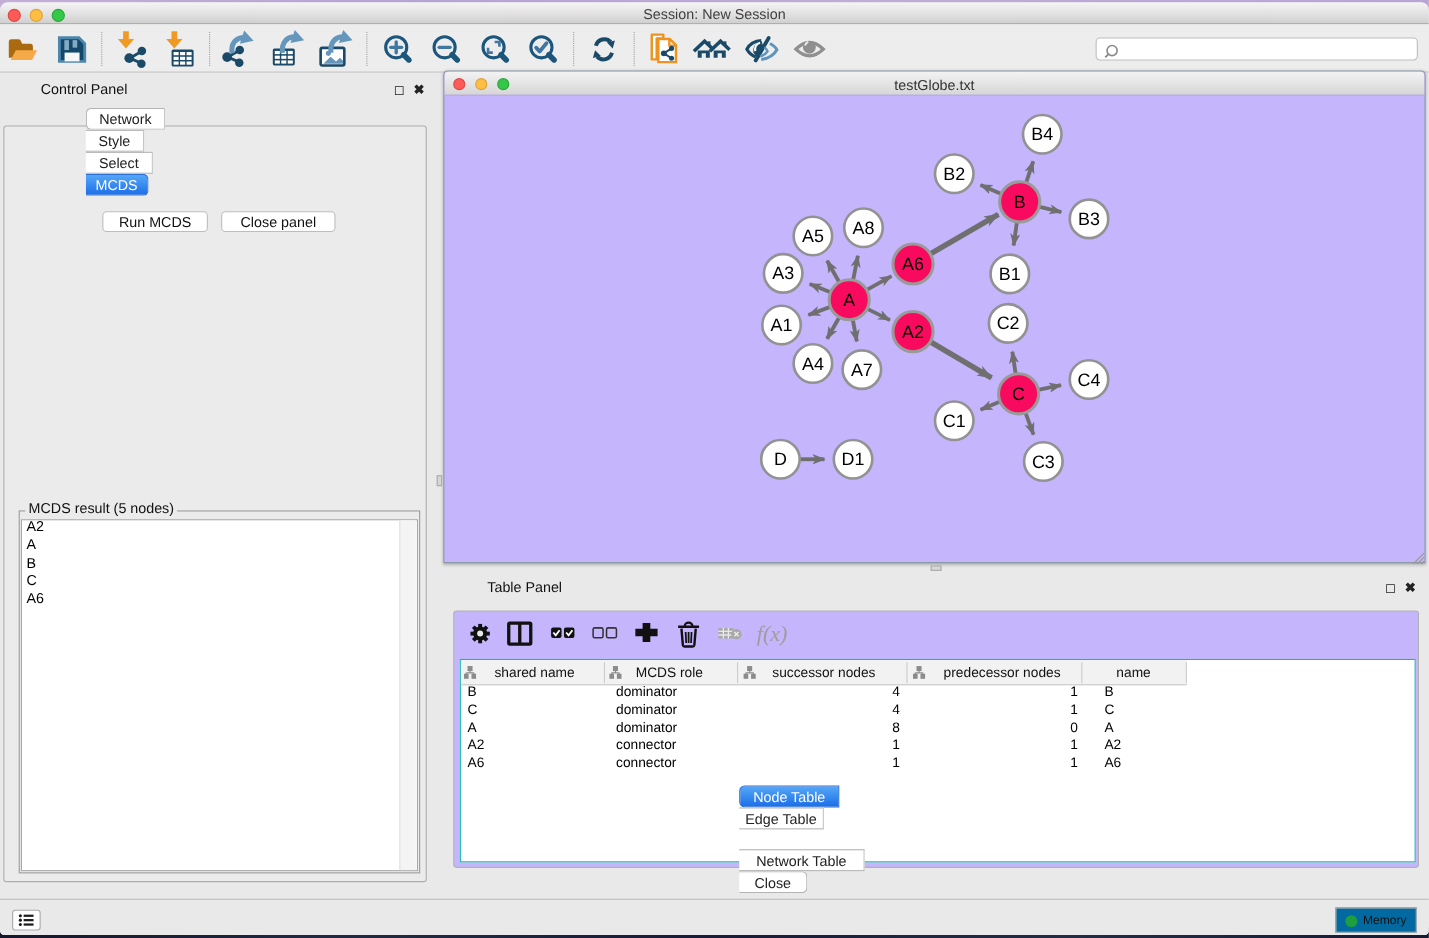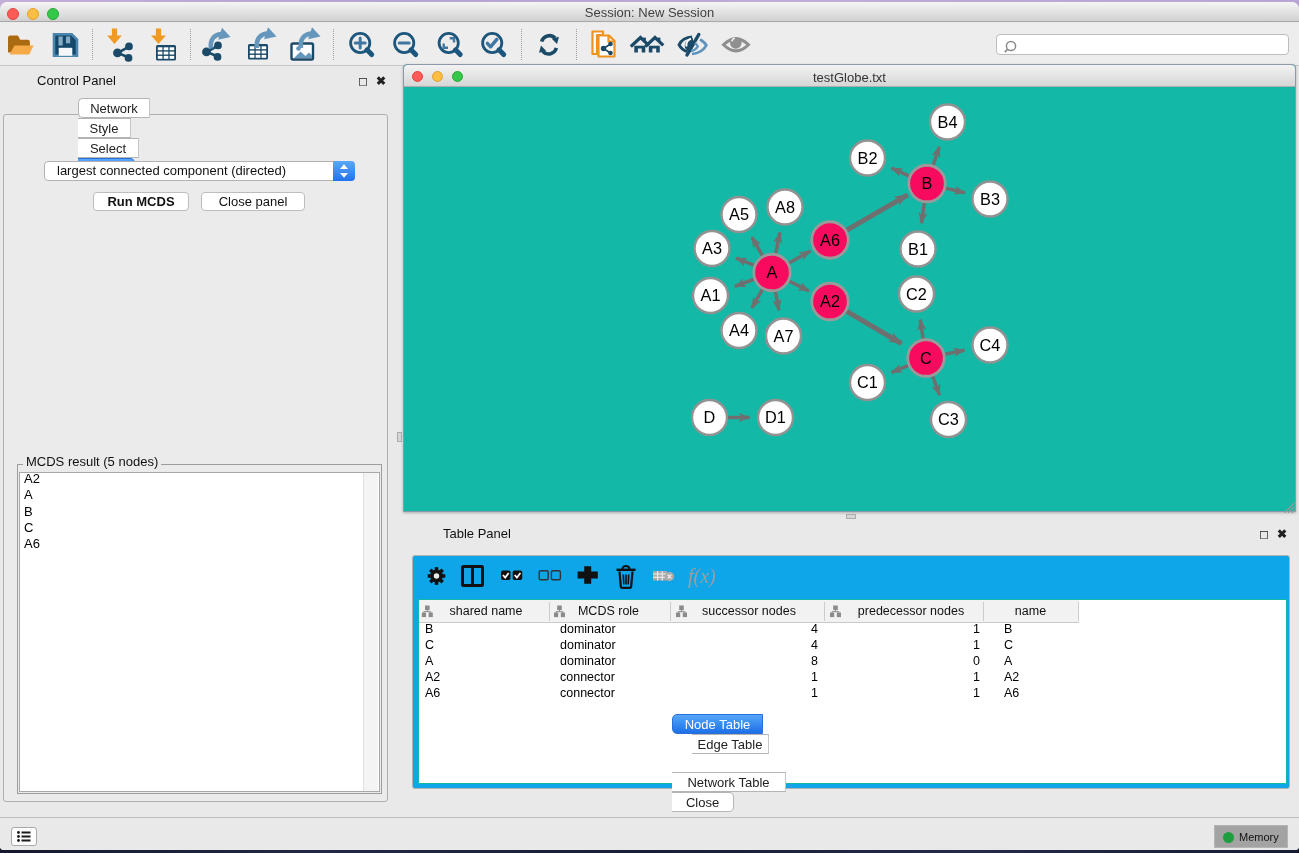--- a/index.html
+++ b/index.html
@@ -52,73 +52,73 @@
   #opt-label { left:4px; top:137px; width:385px; text-align:center;
     font-size:13px; color:#111;}
   #dropdown { left:44px; top:159px; width:311px; height:20px; background:#fff;
     border:1px solid #b2b2b2; border-radius:4px; font-size:13px; color:#111;
     line-height:18px; padding-left:12px;}
   #dd-btn { right:-1px; top:-1px; width:22px; height:20px;
     background:linear-gradient(#59a9f9,#2173ec); border-radius:0 4px 4px 0;}
   .cpbtn { top:190px; height:19px; background:#fff; border:1px solid #bdbdbd;
     border-radius:4px; font-size:13px; color:#111; text-align:center;
     line-height:17px;}
-  #btn-run { left:93px; width:96px;font-weight:bold; }
+  #btn-run { left:93px; width:96px; }
   #btn-close { left:201px; width:104px; }
   
   #fs { left:17px; top:462px; width:365px; height:330px;
     border:1px solid #9d9d9d; }
   #fs-legend { left:23px; top:452px; background:#ebebeb; font-size:13px;
     color:#111; padding:0 3px;}
   #fs-list { left:1px; top:7px; width:361px; height:320px; background:#fff;
     border:1px solid #a8a8a8; font-size:13px; color:#000; padding:1px 0 0 4px;
     line-height:16.3px;}
   #fs-scroll { right:1px; top:0px; width:15px; height:318px; background:#f4f4f4;
     border-left:1px solid #e0e0e0;}
   
   #statusbar { left:0; top:815px; width:1299px; height:33px;
     border-top:1px solid #bdbdbd; background:#e9e9e9;}
   #st-btn { left:11px; top:9px; width:26px; height:19px; background:#fdfdfd;
     border:1px solid #a9a9a9; border-radius:3px;}
-  #mem-btn { left:1214px; top:7px; width:74px; height:23px; background:#a3a3a3;
+  #mem-btn { left:1214px; top:7px; width:74px; height:23px; background:#0369a1;
     border:1px solid #b5b5b5; font-size:11px; color:#111;}
   #mem-dot { left:8px; top:6px; width:11px; height:11px; border-radius:50%;
     background:#1e9e3e;}
   #mem-txt { left:24px; top:5px; font-size:11px; color:#111;}
   
-  #netwin { left:403px; top:62px; width:893px; height:448px; background:#14b8a6;
+  #netwin { left:403px; top:62px; width:893px; height:448px; background:#c4b5fd;
     border:1px solid #8d99a8; border-radius:4px 4px 0 0;
     box-shadow:0 1px 3px rgba(0,0,0,.25);padding-left:32px;}
   #net-tb { left:0; top:0; width:891px; height:22px;
     background:linear-gradient(#f3f3f3,#d6d6d6); border-bottom:1px solid #adadad;
     border-radius:4px 4px 0 0;}
   #netwin .tl { width:11px; height:11px; top:6px; }
   #netwin .t1 { left:8px;  background:#fc5b57; border:1px solid #e2443f;}
   #netwin .t2 { left:28px; background:#fdbe41; border:1px solid #e0a135;}
   #netwin .t3 { left:48px; background:#34c84a; border:1px solid #2aa637;}
   #net-title { left:0; top:5px; width:891px; text-align:center; font-size:13px;
     color:#333;}
   
   .handle { background:#d6d6d6; border:1px solid #ababab; }
   #h-vert { left:397px; top:430px; width:5px; height:10px;}
   #h-horz { left:846px; top:512px; width:10px; height:5px;}
   
   #tp-title { left:443px; top:524px; font-size:13px; color:#111;}
   #tp-box { left:412px; top:553px; width:878px; height:234px;
-    border:1px solid #b2b2b2; border-radius:3px; background:#0ea5e9;}
+    border:1px solid #b2b2b2; border-radius:3px; background:#c4b5fd;}
   #tbl { left:5px; top:43px; width:869px; height:185px; background:#fff;
     border:1px solid #14b8a6;}
   #tbl-head { left:0; top:0; width:660px; height:23px; background:#f2f2f2;
     border-bottom:1px solid #c9c9c9;}
   .hsep { top:2px; width:0; height:19px; border-left:1px solid #ccc;}
   .hcell { top:4px; font-size:12.5px; color:#111; }
   .drow { font-size:12.5px; color:#000; height:16.2px; }
   .dc { position:absolute; }
   #tp-tabs { left:672px; top:790px;justify-content:flex-end; }
-  #tp-tabs .s1 { width:91px; } #tp-tabs .s2 { width:77px;margin-left:20px; }
+  #tp-tabs .s1 { width:91px; } #tp-tabs .s2 { width:77px; }
   #tp-tabs .s3 { width:114px;margin-top:18px; } #tp-tabs .s4 { width:62px; }
 </style>
 </head>
 <body>
 <div id="desktop-top" class="abs"></div>
 <div id="desktop-bot" class="abs"></div>
 <div id="app" class="abs">
   <div id="titlebar" class="abs">
     <div class="tl t1 abs"></div>
       <div class="tl t2 abs"></div>
@@ -279,27 +279,20 @@
 
   <div id="cp-title" class="abs">Control Panel</div>
   <div class="abs wbtn" style="left:358px;top:72px">◻</div>
   <div class="abs wbtn" style="left:376px;top:72px;font-weight:bold">✖</div>
   <div id="cp-box" class="abs"></div>
   <div id="cp-tabs" class="seg abs">
     <span class="s1">Network</span>
       <span class="s2">Style</span>
       <span class="s3">Select</span>
       <span class="s4 sel">MCDS</span>
-  </div>
-  <div id="dropdown" class="abs">largest connected component (directed)
-    <div id="dd-btn" class="abs"><svg width="22" height="20" viewBox="0 0 22 20">
-      <path d="M11,3.2 L15,8 H7 z" fill="#fff"></path>
-      <path d="M11,16.8 L15,12 H7 z" fill="#fff"></path>
-        </svg>
-    </div>
   </div>
   <div id="btn-run" class="cpbtn abs">Run MCDS</div>
   <div id="btn-close" class="cpbtn abs">Close panel</div>
   <div id="fs" class="abs">
     <div id="fs-list" class="abs">
         <div style="margin-top:-3px">A2<br>A<br>B<br>C<br>A6</div>
       <div id="fs-scroll" class="abs"></div>
     </div>
   </div>
   <div id="fs-legend" class="abs">MCDS result (5 nodes)</div>

